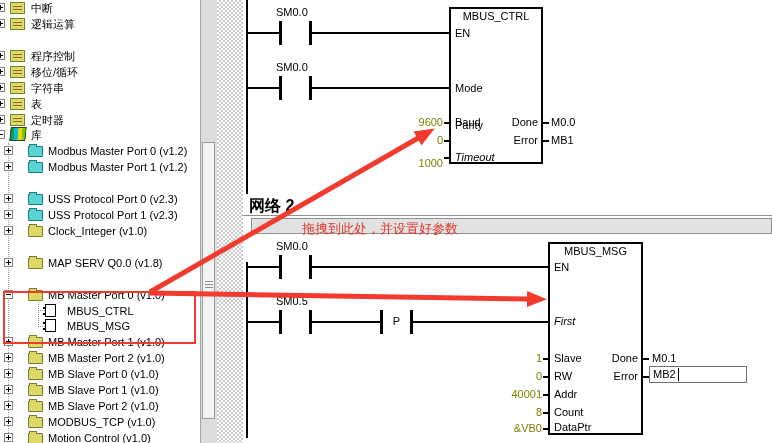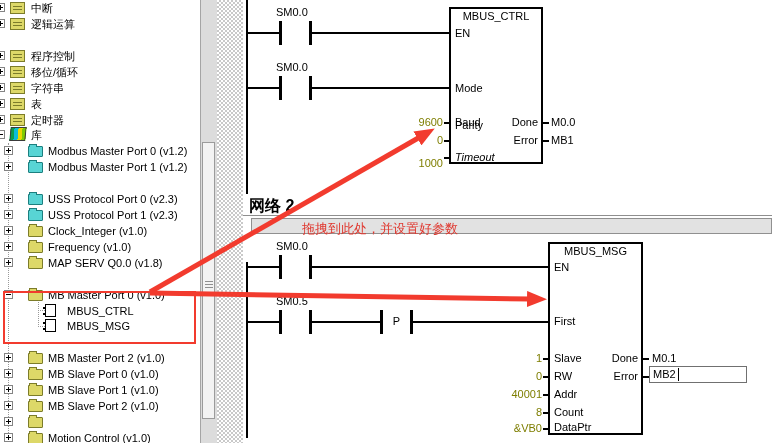--- a/index.html
+++ b/index.html
@@ -135,43 +135,43 @@
     <div class="trow l1" style="top:207px">
         <span class="exp plus"></span>
         <span class="ticon f-cyan"></span>
         <span class="tlabel">USS Protocol Port 1 (v2.3)</span>
       </div>
     <div class="trow l1" style="top:223px">
         <span class="exp plus"></span>
         <span class="ticon f-yellow"></span>
         <span class="tlabel">Clock_Integer (v1.0)</span>
       </div>
-    <div class="trow l1" style="top:239px">
-        <span class="exp plus"></span>
-        <span class="ticon f-yellow"></span>
-        <span class="tlabel">Frequency (v1.0)</span>
-      </div>
     <div class="trow l1" style="top:255px">
         <span class="exp plus"></span>
         <span class="ticon f-yellow"></span>
         <span class="tlabel">MAP SERV Q0.0 (v1.8)</span>
       </div>
     <div class="trow l1" style="top:287px">
         <span class="exp"></span>
         <span class="ticon f-yellow"></span>
         <span class="tlabel">MB Master Port 0 (v1.0)</span>
       </div>
     <div class="trow l2" style="top:303px">
         <span class="ticon i-block"></span>
         <span class="tlabel">MBUS_CTRL</span>
       </div>
     <div class="trow l2" style="top:318px">
         <span class="ticon i-block"></span>
         <span class="tlabel">MBUS_MSG</span>
       </div>
+    <div class="trow l1" style="top:334px">
+        <span class="exp plus"></span>
+        <span class="ticon f-yellow"></span>
+        <span class="tlabel">MB Master Port 1 (v1.0)</span>
+      </div>
     <div class="trow l1" style="top:350px">
         <span class="exp plus"></span>
         <span class="ticon f-yellow"></span>
         <span class="tlabel">MB Master Port 2 (v1.0)</span>
       </div>
     <div class="trow l1" style="top:366px">
         <span class="exp plus"></span>
         <span class="ticon f-yellow"></span>
         <span class="tlabel">MB Slave Port 0 (v1.0)</span>
       </div>
@@ -181,20 +181,21 @@
         <span class="tlabel">MB Slave Port 1 (v1.0)</span>
       </div>
     <div class="trow l1" style="top:398px">
         <span class="exp plus"></span>
         <span class="ticon f-yellow"></span>
         <span class="tlabel">MB Slave Port 2 (v1.0)</span>
       </div>
     <div class="trow l1" style="top:414px">
         <span class="exp plus"></span>
         <span class="ticon f-yellow"></span>
+        <span class="tlabel">MODBUS_TCP (v1.0)</span>
       </div>
     <div class="trow l1" style="top:430px">
         <span class="exp plus"></span>
         <span class="ticon f-yellow"></span>
         <span class="tlabel">Motion Control (v1.0)</span>
       </div>
   </div>
 
   <div class="vscroll">
     <div class="vthumb">
@@ -249,21 +250,21 @@
   <div class="hl" style="left:311px;top:321px;width:71px;"></div>
   <div class="hl" style="left:412px;top:321px;width:136px;"></div>
   <span class="clabel" style="left:276px;top:295px;">SM0.5</span>
   <div class="contact" style="left:279px;top:310px;"></div>
   <div class="contact" style="left:380px;top:310px;"></div>
   <span class="edge-label" style="left:380px;top:315px;">P</span>
 
   <div class="blk" style="left:548px;top:242px;width:95px;height:193px;">
     <span class="btitle">MBUS_MSG</span>
     <span class="pin" style="top:17px;">EN</span>
-    <span class="pin" style="top:71px;">First</span>
+    <span class="pin" style="top:71px;font-style:italic;">First</span>
     <span class="pin" style="top:108px;">Slave</span>
     <span class="pin" style="top:126px;">RW</span>
     <span class="pin" style="top:144px;">Addr</span>
     <span class="pin" style="top:162px;">Count</span>
     <span class="pin" style="top:177px;">DataPtr</span>
     <span class="pinr" style="top:108px;">Done</span>
     <span class="pinr" style="top:126px;">Error</span>
   </div>
   <div class="hl" style="left:543px;top:358px;width:5px;"></div>
   <div class="hl" style="left:543px;top:376px;width:5px;"></div>

